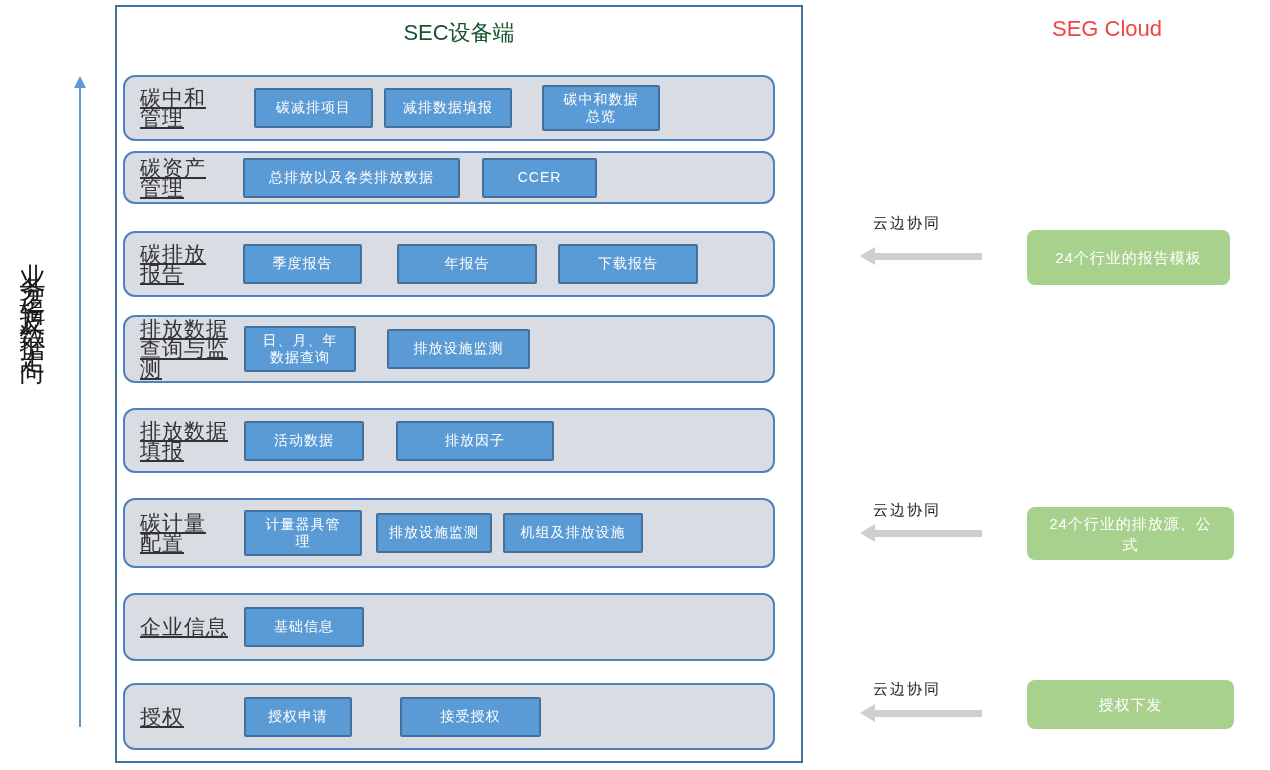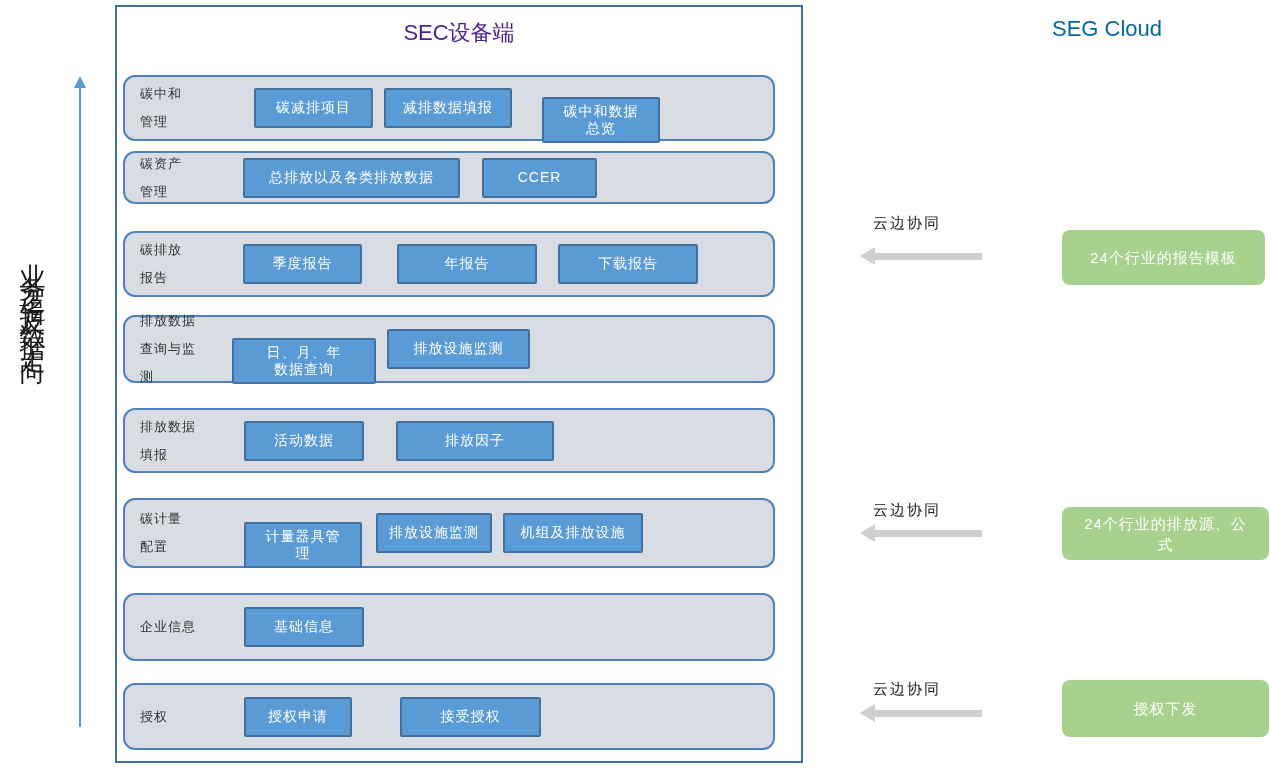--- a/index.html
+++ b/index.html
@@ -20,54 +20,54 @@
     border-left:6px solid transparent; border-right:6px solid transparent;
     border-bottom:12px solid #5B9BD5;
   }
   
   .sec-box {
     position:absolute; left:115px; top:5px; width:688px; height:758px;
     border:2px solid #41719C; background:#ffffff;
   }
   .sec-title {
     position:absolute; top:11px; left:0; width:100%; text-align:center;
-    font-size:22px; color:#4c1d95;
+    font-size:22px; color:#14532d;
   }
   .row {
     position:absolute; left:6px; width:652px;
     background:#D9DCE3; border:2px solid #4F81BD; border-radius:12px;
   }
   .caption {
     position:absolute; left:15px; top:50%; transform:translateY(-50%);
-    font-size:13px; line-height:28px; color:#333333;
-    white-space:pre-line; letter-spacing:1px;
+    font-size:21px; line-height:20px; color:#333333;
+    white-space:pre-line; letter-spacing:1px;text-decoration:underline;
   }
   .btn {
     position:absolute; top:50%; transform:translateY(-50%); height:40px;
     background:#5B9BD5; border:2px solid #41719C; border-radius:2px;
     color:#ffffff; font-size:14px; line-height:1.25; letter-spacing:1px;
     display:flex; align-items:center; justify-content:center;
     text-align:center; white-space:pre-line;
   }
-  .btn.tall { height:46px;margin-top:12px; }
+  .btn.tall { height:46px; }
   
-  .cloud-title { position:absolute; left:1052px; top:16px; font-size:22px; color:#0369a1; }
+  .cloud-title { position:absolute; left:1052px; top:16px; font-size:22px; color:#ef4444; }
   .sync-label { position:absolute; font-size:15px; color:#1a1a1a; letter-spacing:2px; }
   .harrow { position:absolute; width:122px; height:18px; display:flex; align-items:center; }
   .harrow .head {
     width:0; height:0;
     border-top:9px solid transparent; border-bottom:9px solid transparent;
     border-right:15px solid #D0CECE;
   }
   .harrow .bar { width:107px; height:7px; background:#D0CECE; }
   .gbox {
     position:absolute; left:1027px; background:#A9D18E; border-radius:8px;
     color:#ffffff; font-size:15px; line-height:1.4; letter-spacing:1px;
     display:flex; align-items:center; justify-content:center;
-    text-align:center; white-space:pre-line;margin-left:35px;
+    text-align:center; white-space:pre-line;
   }
 </style>
 </head>
 <body>
 
 <div class="canvas">
 
   <div class="flow-label">业务逻辑及数据走向</div>
   <div>
     <div class="flow-arrow-head"></div>
@@ -98,21 +98,21 @@
 报告</div>
       <div class="btn" style="left:118px;width:119px">季度报告</div>
       <div class="btn" style="left:433px;width:140px">下载报告</div>
       <div class="btn" style="left:272px;width:140px">年报告</div>
     </div>
 
     <div class="row" style="top:308px;height:68px">
       <div class="caption">排放数据
 查询与监
 测</div>
-      <div class="btn tall" style="left:107px;width:144px">日、月、年
+      <div class="btn tall" style="left:119px;width:112px">日、月、年
 数据查询</div>
       <div class="btn" style="left:262px;width:143px">排放设施监测</div>
     </div>
 
     <div class="row" style="top:401px;height:65px">
       <div class="caption">排放数据
 填报</div>
       <div class="btn" style="left:119px;width:120px">活动数据</div>
       <div class="btn" style="left:271px;width:158px">排放因子</div>
     </div>
@@ -153,15 +153,15 @@
     <div class="bar"></div>
   </div>
   <div class="gbox" style="top:507px;width:207px;height:53px">24个行业的排放源、公
 式</div>
 
   <div class="sync-label" style="left:873px;top:680px">云边协同</div>
   <div class="harrow" style="left:860px;top:704px">
     <div class="head"></div>
     <div class="bar"></div>
   </div>
-  <div class="gbox" style="top:680px;width:207px;height:57px">授权下发</div>
+  <div class="gbox" style="top:680px;width:207px;height:49px">授权下发</div>
 
 </div>
 
 </body></html>

